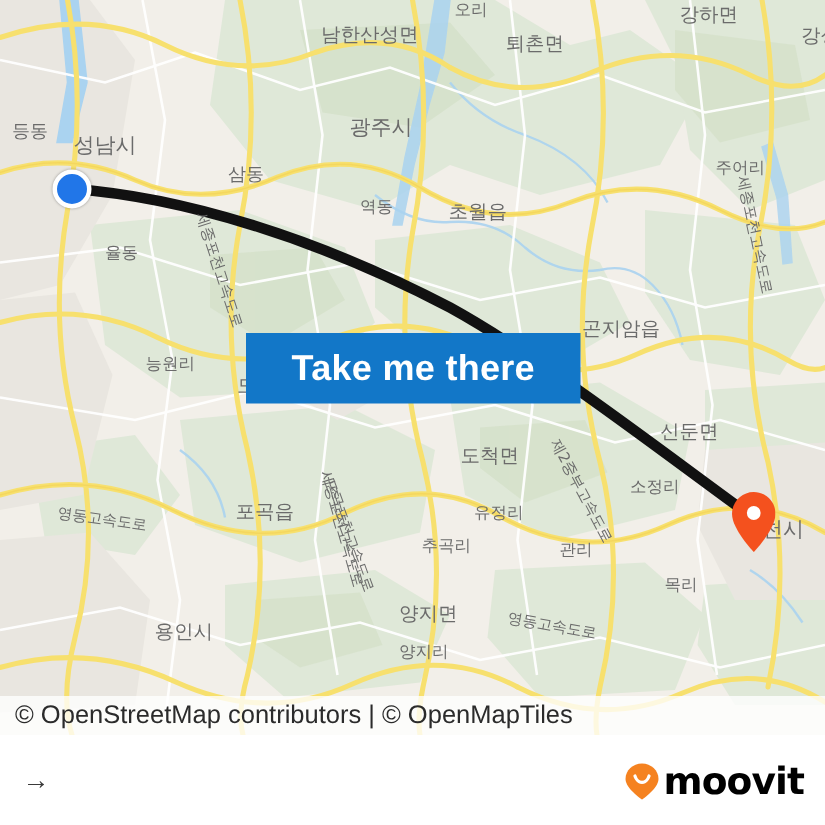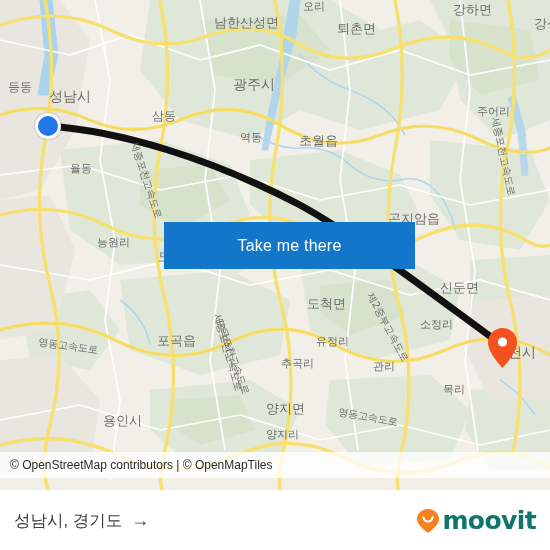--- a/index.html
+++ b/index.html
@@ -60,49 +60,50 @@
     width: 29px;
     height: 40px;
     z-index: 30;
   }
 
   
   .cta {
     position: absolute;
     left: 164px;
     top: 222px;
-    width: 251px;
+    width: 223px;
     height: 47px;
     background: #1277c8;
     color: #ffffff;
-    font-size: 16px;
+    font-size: 24px;
     letter-spacing: .2px;
     display: flex;
     align-items: center;
     justify-content: center;
     border: none;
     cursor: pointer;
     z-index: 40;
     font-family: "Liberation Sans", sans-serif;
+    font-weight: bold;
   }
 
   
   .attribution {
     position: absolute;
     left: 0;
-    bottom: 12px;
+    bottom: 0;
     width: 550px;
     height: 26px;
     background: rgba(255,255,255,.78);
     display: flex;
     align-items: center;
     z-index: 35;
     box-sizing: border-box;
     padding-left: 10px;
-    font-size: 12px;
+    font-size: 17px;
     color: #2b2b2b;
   }
 
   
   .footer {
     position: relative;
     width: 550px;
     height: 60px;
     background: #ffffff;
     display: flex;
@@ -127,21 +128,21 @@
   }
   .brand {
     display: flex;
     align-items: center;
     gap: 2px;
     padding-right: 2px;
   }
   .brand-word {
     font-size: 25px;
     font-weight: bold;
-    color: #0f766e;
+    color: #000000;
     letter-spacing: -0.6px;
     line-height: 1;
     font-family: "DejaVu Sans", sans-serif;
   }
   .map-label { pointer-events: none; }
 </style>
 </head>
 <body>
 
 <div id="app">
@@ -291,21 +292,20 @@
 
     <button class="cta">Take me there</button>
 
     <div class="attribution">
       <span>© OpenStreetMap contributors | © OpenMapTiles</span>
     </div>
   </div>
 
   <div class="footer">
     <div class="route-summary">
-      <span>성남시, 경기도</span>
       <span class="route-arrow">→</span>
     </div>
     <div class="brand">
       <svg width="24" height="26" viewBox="0 0 24 26">
         <path d="M12,1 C5.9,1 1,5.6 1,11.3 C1,17.6 12,25 12,25 C12,25 23,17.6 23,11.3 C23,5.6 18.1,1 12,1 Z" fill="#f58220"></path>
         <path d="M7.3,9.3 C7.3,9.3 8.6,13.6 12,13.6 C15.4,13.6 16.7,9.3 16.7,9.3" fill="none" stroke="#ffffff" stroke-width="2.1" stroke-linecap="round"></path>
       </svg>
       <span class="brand-word">moovit</span>
     </div>
   </div>

